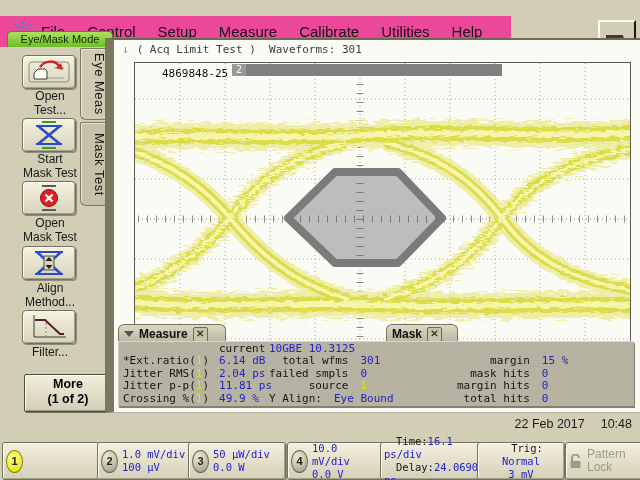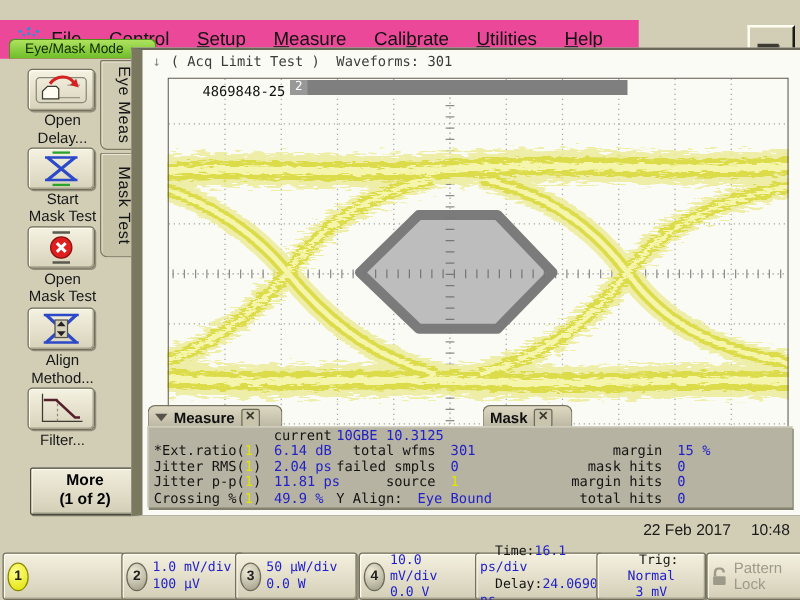--- a/index.html
+++ b/index.html
@@ -8,23 +8,23 @@
   .abs{position:absolute;}
   
   .menubar{left:0;top:16px;width:511px;height:31px;background:#ec4899;}
   .menu-items{left:30px;top:5px;display:flex;}
   .menu-item{padding:2px 11px;font-size:15px;color:#111;cursor:default;}
   .minimize{left:598px;top:4px;width:34px;height:24px;background:#d2ceb6;
             border-top:2px solid #fffef2;border-left:2px solid #fffef2;
             border-right:2px solid #1a1a14;border-bottom:2px solid #1a1a14;}
   .minimize .bar{width:17px;height:5px;background:#3c3c33;margin:13px auto 0 6px;box-shadow:1px 1px 0 #8a8876;}
   
-  .mode-tab{left:7px;top:31px;width:104px;height:15px;line-height:15px;text-align:left;
+  .mode-tab{left:7px;top:31px;width:104px;height:15px;line-height:15px;text-align:center;
             font-size:11px;color:#102800;background:linear-gradient(180deg,#aee25e,#6cbd27);
-            border:1px solid #4e8f17;border-bottom:none;border-radius:5px 5px 0 0;padding-left:12px;}
+            border:1px solid #4e8f17;border-bottom:none;border-radius:5px 5px 0 0;}
   
   .tool-btn{left:22px;width:54px;height:34px;background:linear-gradient(180deg,#f6f2e2,#d6d2ba);
             border:1px solid #73715e;border-radius:4px;padding:0;
             box-shadow:inset 1px 1px 0 #fffdf0,inset -1px -1px 0 #a5a28c,1px 1px 0 #8f8c78;
             display:flex;align-items:center;justify-content:center;}
   .tool-label{left:0;width:100px;text-align:center;font-size:12px;line-height:14px;color:#171717;}
   .more-btn{left:24px;top:374px;width:86px;height:34px;background:linear-gradient(180deg,#f2eedd,#d2ceb6);
             border:1px solid #4b4a3e;border-radius:2px;font-weight:bold;font-size:12.5px;line-height:15px;
             text-align:center;box-shadow:inset 1px 1px 0 #fffdf0,inset -1px -1px 0 #9a9782,1px 1px 0 #76745f;
             padding-top:2px;color:#000;}
@@ -128,21 +128,21 @@
   <svg width="42" height="26" viewBox="0 0 42 26">
     <rect x="1" y="3" width="40" height="20" rx="3" fill="none" stroke="#8a8876"></rect>
     <path d="M6 19 h30 M26 9 h10" stroke="#9a9886" fill="none"></path>
     <path d="M6 14 l4 -4 h7 l2 2 v8 h-13 z" fill="#fdfdf2" stroke="#3a3a30"></path>
     <path d="M12 8 C17 1 27 1 31 7" fill="none" stroke="#d42222" stroke-width="2.5"></path>
     <polygon points="33,4 35,11 28,9" fill="#d42222"></polygon>
   </svg>
 </button>
 <div class="abs tool-label" style="top:89px">
   <div>Open</div>
-    <div>Delay...</div>
+    <div>Test...</div>
 </div>
 
 <button class="abs tool-btn" style="top:118px">
   <svg width="40" height="28" viewBox="0 0 40 28">
     <path d="M13 1 h14 M13 27 h14" stroke="#2ba32b" stroke-width="2"></path>
     <path d="M7 5 h26 M7 23 h26" stroke="#2b49c8" stroke-width="2"></path>
     <path d="M9 5 L31 23 M31 5 L9 23" stroke="#2b49c8" stroke-width="2.5"></path>
   </svg>
 </button>
 <div class="abs tool-label" style="top:152px">

